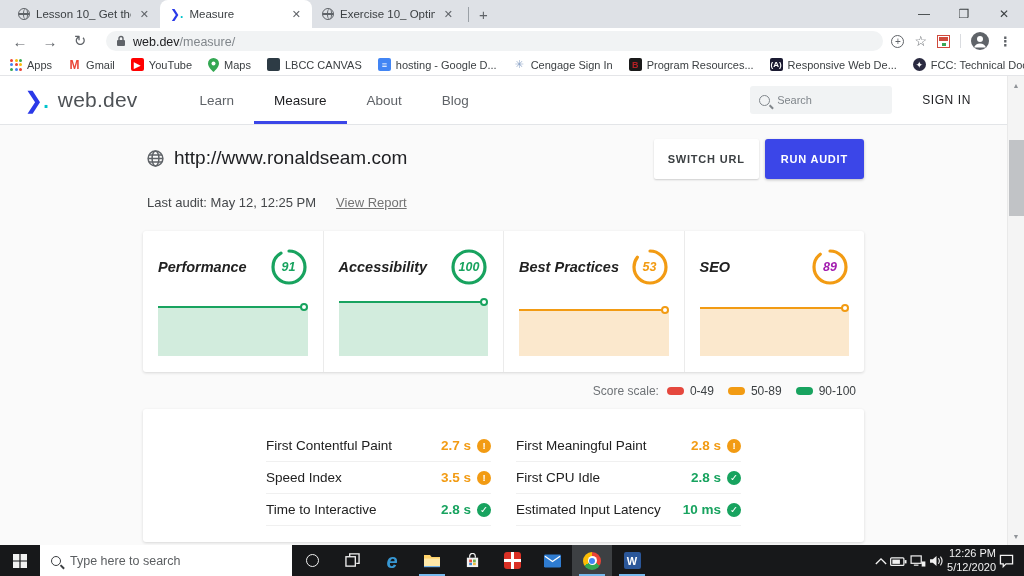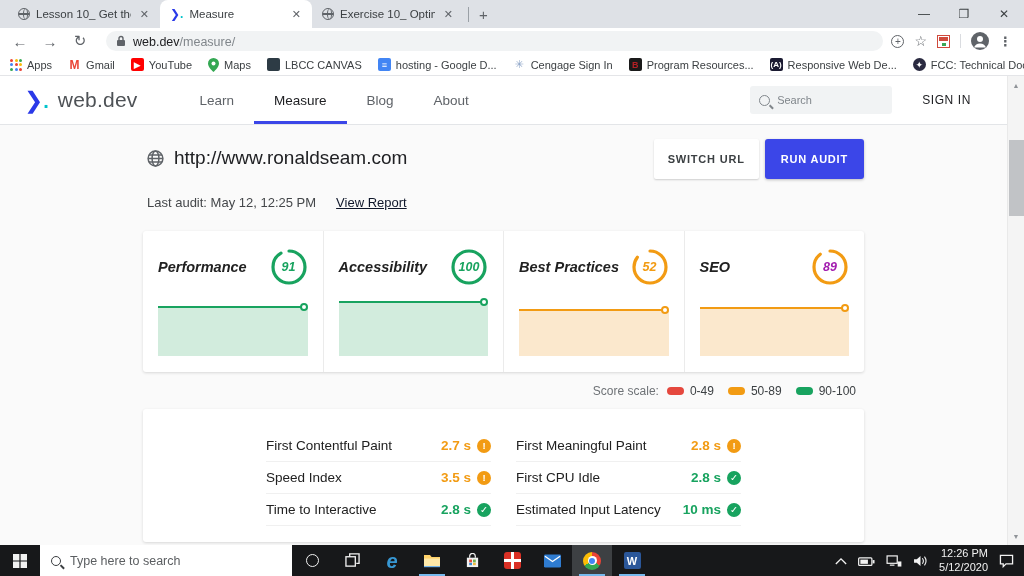--- a/index.html
+++ b/index.html
@@ -68,21 +68,21 @@
 
   .audit-head { display:flex; align-items:flex-start; margin-top:14px; }
   .audit-url { display:flex; align-items:center; gap:10px; padding-left:4px; margin-top:8px; }
   .audit-url .url { font-size:19px; color:#202124; }
   .audit-btns { margin-left:auto; display:flex; gap:6px; }
   .btn-switch { background:#fff; color:#3c4043; font-size:11px; font-weight:bold; letter-spacing:.8px;
     padding:13px 14px; border:none; border-radius:2px; box-shadow:0 1px 2px rgba(0,0,0,.18); font-family:inherit; }
   .btn-run { background:#3b46e8; color:#fff; font-size:11px; font-weight:bold; letter-spacing:.8px;
     padding:14px 16px; border:none; border-radius:3px; box-shadow:0 1px 3px rgba(0,0,0,.25); font-family:inherit; }
   .audit-meta { display:flex; gap:20px; padding-left:4px; margin-top:16px; font-size:13px; color:#44474a; }
-  .view-report { color:#0f172a; text-decoration:underline; }
+  .view-report { color:#737373; text-decoration:underline; }
 
   .cards { display:flex; background:#fff; border-radius:3px; box-shadow:0 1px 3px rgba(0,0,0,.14); margin-top:21px; height:141px; }
   .card { flex:1; padding:17px 15px 14px; border-right:1px solid #ebebeb; }
   .card:last-child { border-right:none; }
   .card-head { display:flex; justify-content:space-between; align-items:center;font-style:italic; }
   .card-title { font-size:14.5px; font-weight:bold; color:#212121; }
   .ring { width:38px; height:38px; position:relative; flex:none; }
   .ring svg { transform:rotate(-90deg); }
   .ring-num { position:absolute; inset:0; display:flex; align-items:center; justify-content:center; font-size:12.5px; font-weight:bold; }
   .chart { margin-top:14px; height:56px; position:relative; }
@@ -120,21 +120,21 @@
   .tsk-glyph::after { content:""; position:absolute; width:5px; height:1.5px; background:#3b3e41; transform:rotate(45deg); left:8px; top:9px; }
   .cortana-circle { width:13px; height:13px; border:1.6px solid #f2f2f2; border-radius:50%; }
   .edge-e { color:#3797d3; font-size:20px; font-weight:bold; font-style:italic; line-height:1; }
   .word-sq { width:17px; height:17px; background:#2b579a; color:#fff; font-size:11px; font-weight:bold; display:flex; align-items:center; justify-content:center; border-radius:2px; }
   .gift-sq { width:17px; height:17px; background:#d93025; border-radius:3px; position:relative; }
   .gift-sq::before { content:""; position:absolute; left:7px; top:0; bottom:0; width:3px; background:#fff; }
   .gift-sq::after { content:""; position:absolute; top:7px; left:0; right:0; height:3px; background:#fff; }
   .chrome-ball { width:18px; height:18px; border-radius:50%; background:conic-gradient(#ea4335 0 33%, #34a853 33% 66%, #fbbc05 66% 100%); display:flex; align-items:center; justify-content:center; }
   .chrome-ball .ring2 { width:9px; height:9px; border-radius:50%; background:#fff; display:flex; align-items:center; justify-content:center; }
   .chrome-ball .core { width:6px; height:6px; border-radius:50%; background:#4285f4; }
-  .tb-tray { margin-left:auto; display:flex; align-items:center; gap:11px; padding:16px 10px; color:#f2f2f2; }
+  .tb-tray { margin-left:auto; display:flex; align-items:center; gap:3px; padding:16px 10px; color:#f2f2f2; }
   .clock { text-align:right; font-size:11px; line-height:1.25; color:#f2f2f2; }
 </style>
 </head>
 <body>
 
 <div class="tabstrip">
   <div class="tab first">
     <span class="favicon-globe"></span>
     <span class="title">Lesson 10_ Get the Need... for Sp</span>
     <span class="close">✕</span>
@@ -243,22 +243,22 @@
 <div class="page">
 
   <div class="site-header">
     <div class="brand">
       <span class="brand-mark">❯<i>.</i></span>
       <span class="brand-name">web.dev</span>
     </div>
     <div class="site-nav">
       <div class="nav-item">Learn</div>
       <div class="nav-item active">Measure</div>
+      <div class="nav-item">About</div>
       <div class="nav-item">Blog</div>
-      <div class="nav-item">About</div>
     </div>
     <div class="site-search">
       <span class="search-glyph"></span>
       <input placeholder="Search" style="">
     </div>
     <span class="sign-in">SIGN IN</span>
   </div>
 
   <div class="main">
     <div class="container">
@@ -316,21 +316,21 @@
               <div class="chart-dot" style="top: -2px; border-color: rgb(24, 163, 95);"></div>
           </div>
         </div>
         <div class="card">
           <div class="card-head">
             <span class="card-title">Best Practices</span>
             <span class="ring">
               <svg width="38" height="38" viewBox="0 0 38 38">
                   <circle class="ring-fg" cx="19" cy="19" r="16" fill="none" stroke-width="3.2" stroke="#f29b13" stroke-dasharray="85.45132017764237 100.53096491487338" stroke-linecap="round"></circle>
                 </svg>
-              <span class="ring-num" style="color: rgb(242, 155, 19);">52</span>
+              <span class="ring-num" style="color: rgb(242, 155, 19);">53</span>
             </span>
           </div>
           <div class="chart">
             <div class="chart-fill" style="top: 10px; background: rgb(251, 232, 205);"></div>
               <div class="chart-line" style="top: 9px; background: rgb(242, 155, 19);"></div>
               <div class="chart-dot" style="top: 6px; border-color: rgb(242, 155, 19);"></div>
           </div>
         </div>
         <div class="card">
           <div class="card-head">

